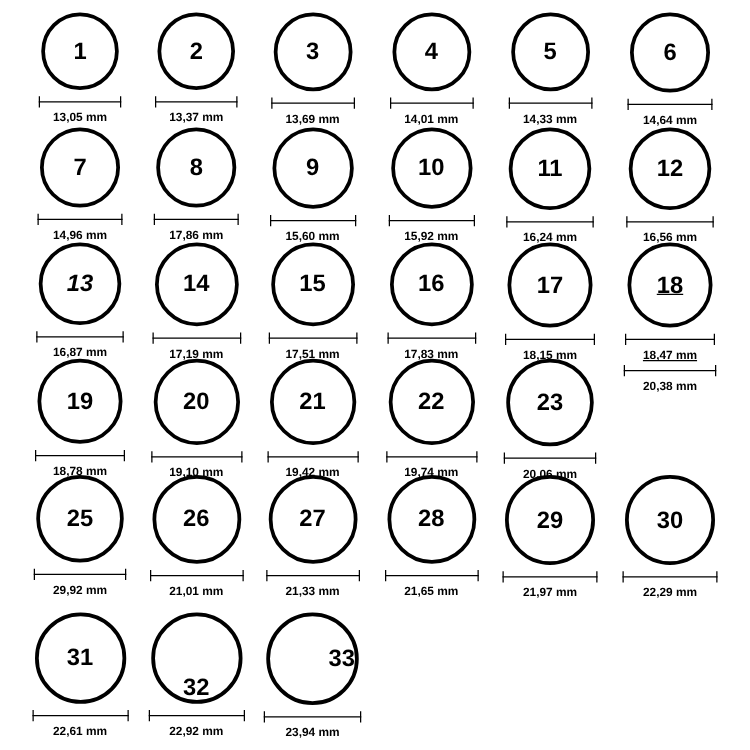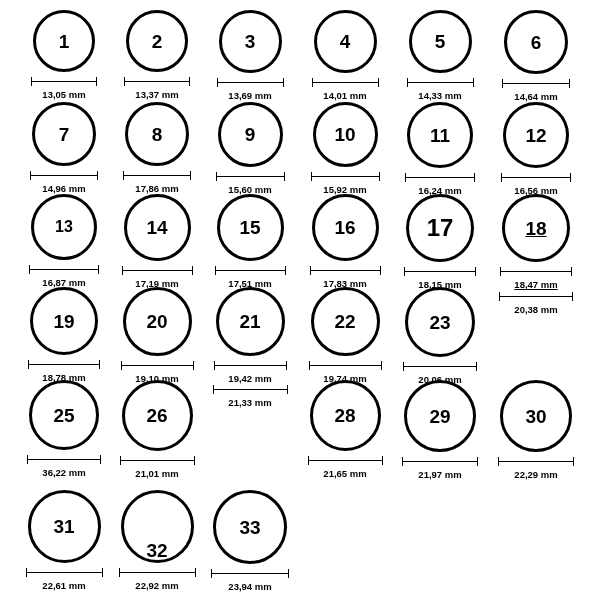--- a/index.html
+++ b/index.html
@@ -202,21 +202,21 @@
       </div>
       <div class="measure" style="width: 70px;">
         <div class="measure-line"></div>
         <div class="measure-cap left"></div>
         <div class="measure-cap right"></div>
       </div>
       <div class="ring-mm">16,56 mm</div>
     </div>
     <div class="ring-cell" style="left: 18px; top: 194px; width: 92px;">
       <div class="ring-circle" style="width: 66px; height: 66px;">
-        <div class="ring-size" style="font-size: 16px;">13</div>
+        <div class="ring-size" style="font-size: 19px; font-style: italic;">13</div>
       </div>
       <div class="measure" style="width: 70px;">
         <div class="measure-line"></div>
         <div class="measure-cap left"></div>
         <div class="measure-cap right"></div>
       </div>
       <div class="ring-mm">16,87 mm</div>
     </div>
     <div class="ring-cell" style="left: 111px; top: 194px; width: 92px;">
       <div class="ring-circle" style="width: 67px; height: 67px;">
@@ -246,21 +246,21 @@
       </div>
       <div class="measure" style="width: 71px;">
         <div class="measure-line"></div>
         <div class="measure-cap left"></div>
         <div class="measure-cap right"></div>
       </div>
       <div class="ring-mm">17,83 mm</div>
     </div>
     <div class="ring-cell" style="left: 394px; top: 194px; width: 92px;">
       <div class="ring-circle" style="width: 68px; height: 68px;">
-        <div class="ring-size" style="font-size: 24px;">17</div>
+        <div class="ring-size" style="font-size: 19px;">17</div>
       </div>
       <div class="measure" style="width: 72px;">
         <div class="measure-line"></div>
         <div class="measure-cap left"></div>
         <div class="measure-cap right"></div>
       </div>
       <div class="ring-mm">18,15 mm</div>
     </div>
     <div class="ring-cell" style="left: 490px; top: 194px; width: 92px; text-decoration: underline;">
       <div class="ring-circle" style="width: 68px; height: 68px;">
@@ -338,34 +338,37 @@
     </div>
     <div class="ring-cell" style="left: 18px; top: 380px; width: 92px;">
       <div class="ring-circle" style="width: 70px; height: 70px;">
         <div class="ring-size" style="font-size: 19px;">25</div>
       </div>
       <div class="measure" style="width: 74px;">
         <div class="measure-line"></div>
         <div class="measure-cap left"></div>
         <div class="measure-cap right"></div>
       </div>
-      <div class="ring-mm">36,22 mm</div>
+      <div class="ring-mm">29,92 mm</div>
     </div>
     <div class="ring-cell" style="left: 111px; top: 380px; width: 92px;">
       <div class="ring-circle" style="width: 71px; height: 71px;">
         <div class="ring-size" style="font-size: 19px;">26</div>
       </div>
       <div class="measure" style="width: 75px;">
         <div class="measure-line"></div>
         <div class="measure-cap left"></div>
         <div class="measure-cap right"></div>
       </div>
       <div class="ring-mm">21,01 mm</div>
     </div>
     <div class="ring-cell" style="left: 204px; top: 380px; width: 92px;">
+      <div class="ring-circle" style="width: 71px; height: 71px;">
+        <div class="ring-size" style="font-size: 19px;">27</div>
+      </div>
       <div class="measure" style="width: 75px;">
         <div class="measure-line"></div>
         <div class="measure-cap left"></div>
         <div class="measure-cap right"></div>
       </div>
       <div class="ring-mm">21,33 mm</div>
     </div>
     <div class="ring-cell" style="left: 299px; top: 380px; width: 92px;">
       <div class="ring-circle" style="width: 71px; height: 71px;">
         <div class="ring-size" style="font-size: 19px;">28</div>
@@ -415,21 +418,21 @@
         <div class="ring-size" style="font-size: 19px;">32</div>
       </div>
       <div class="measure" style="width: 77px;">
         <div class="measure-line"></div>
         <div class="measure-cap left"></div>
         <div class="measure-cap right"></div>
       </div>
       <div class="ring-mm">22,92 mm</div>
     </div>
     <div class="ring-cell" style="left: 204px; top: 490px; width: 92px;">
-      <div class="ring-circle" style="width: 74px; height: 74px;">
+      <div class="ring-circle" style="width: 74px; height: 74px; justify-content: flex-end;">
         <div class="ring-size" style="font-size: 19px;">33</div>
       </div>
       <div class="measure" style="width: 78px;">
         <div class="measure-line"></div>
         <div class="measure-cap left"></div>
         <div class="measure-cap right"></div>
       </div>
       <div class="ring-mm">23,94 mm</div>
     </div>
   </div>

